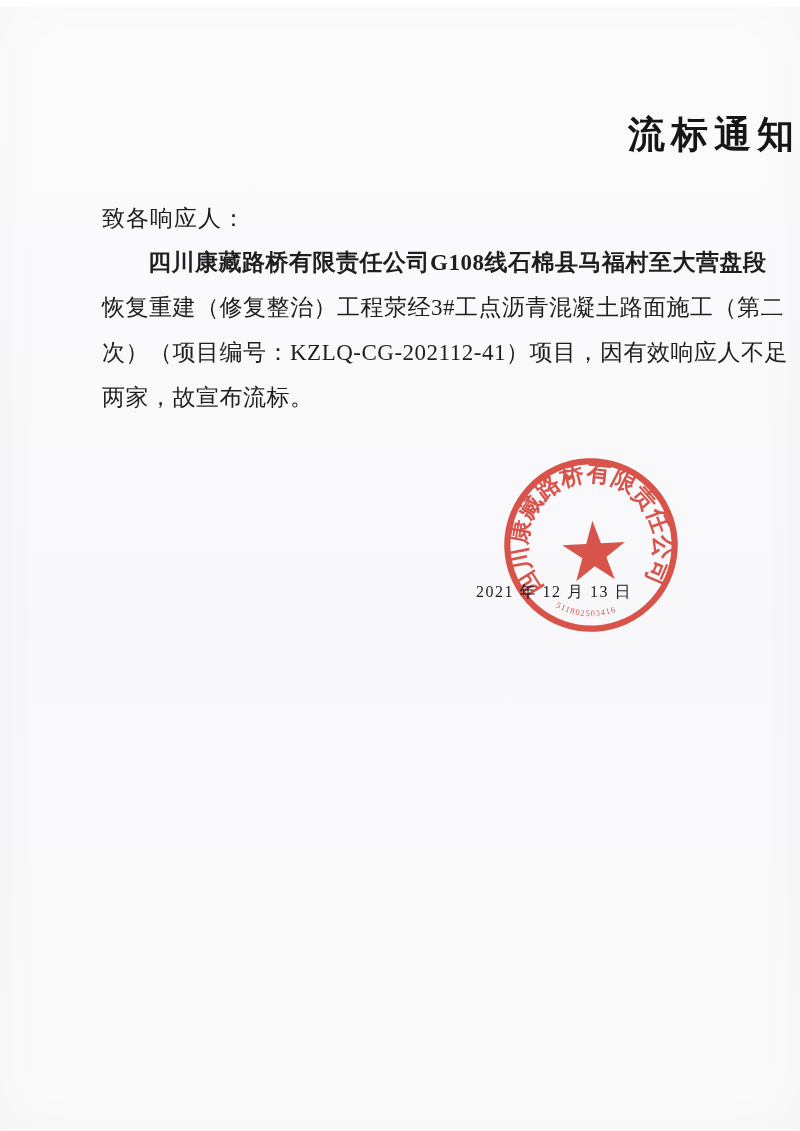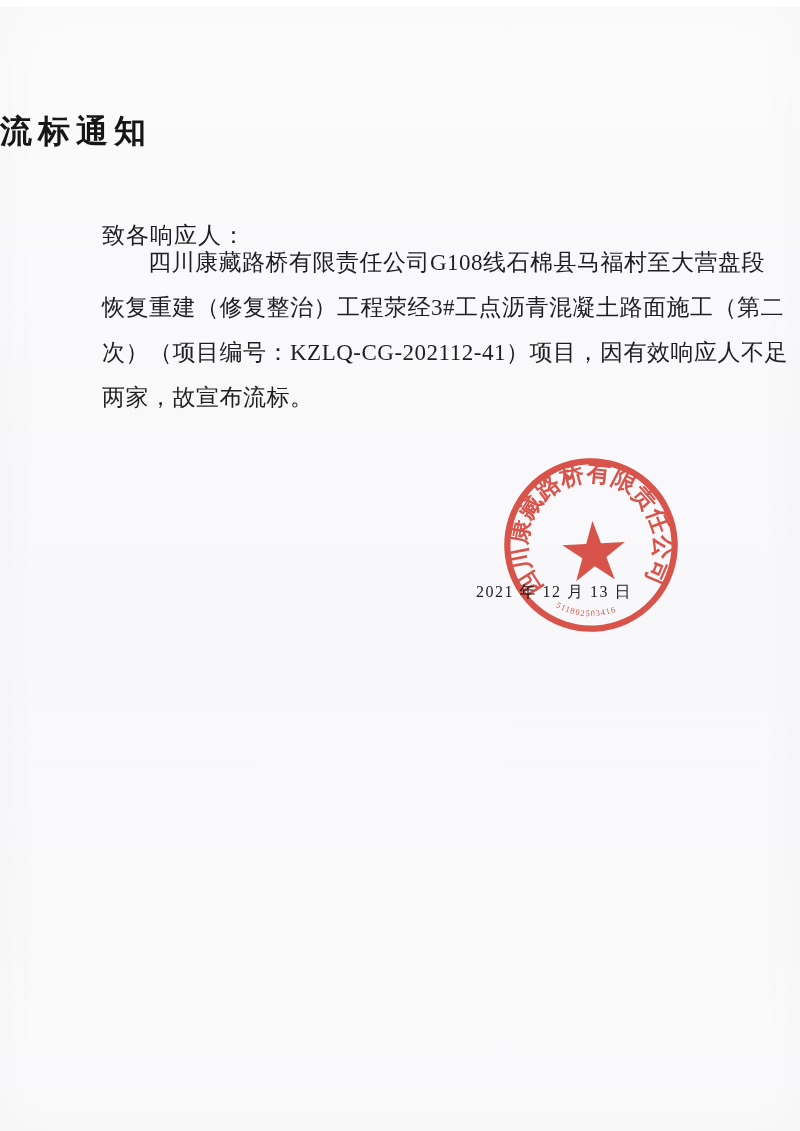--- a/index.html
+++ b/index.html
@@ -11,35 +11,35 @@
     background:linear-gradient(180deg, var(--paper) 0%, #f8f8fa 55%, #fafafb 100%);
     box-shadow:inset 0 0 60px rgba(0,0,0,0.025);
     font-family:"Liberation Serif","DejaVu Serif",serif;
     color:var(--ink);
   }
   .page::before{ 
     content:"";position:absolute;top:0;left:0;right:0;height:7px;background:#ffffff;
   }
   .doc-title{
     position:absolute;top:110px;left:0;width:100%;
-    text-align:left;
-    font-size:32px;font-weight:700;letter-spacing:6px;
+    text-align:right;
+    font-size:37px;font-weight:700;letter-spacing:6px;
     color:#161617;
   }
   .salutation{
-    position:absolute;top:220px;left:102px;
+    position:absolute;top:203px;left:102px;
     font-size:23px;letter-spacing:1px;
   }
   .para{
     position:absolute;top:240px;left:102px;width:614px;
     font-size:23px;line-height:45px;letter-spacing:0.5px;
     white-space:nowrap;
   }
   .para .line{height:45px;}
-  .para .line.indent{text-indent:46px;}
+  .para .line.indent{text-indent:46px;font-weight:bold;}
   .purchaser{
     position:absolute;top:499px;left:379px;
     font-size:23px;letter-spacing:0.5px;
   }
   .date-line{
     position:absolute;top:582px;left:476px;
     font-size:16px;letter-spacing:1.5px;
   }
   .seal{
     position:absolute;top:456px;left:502px;

